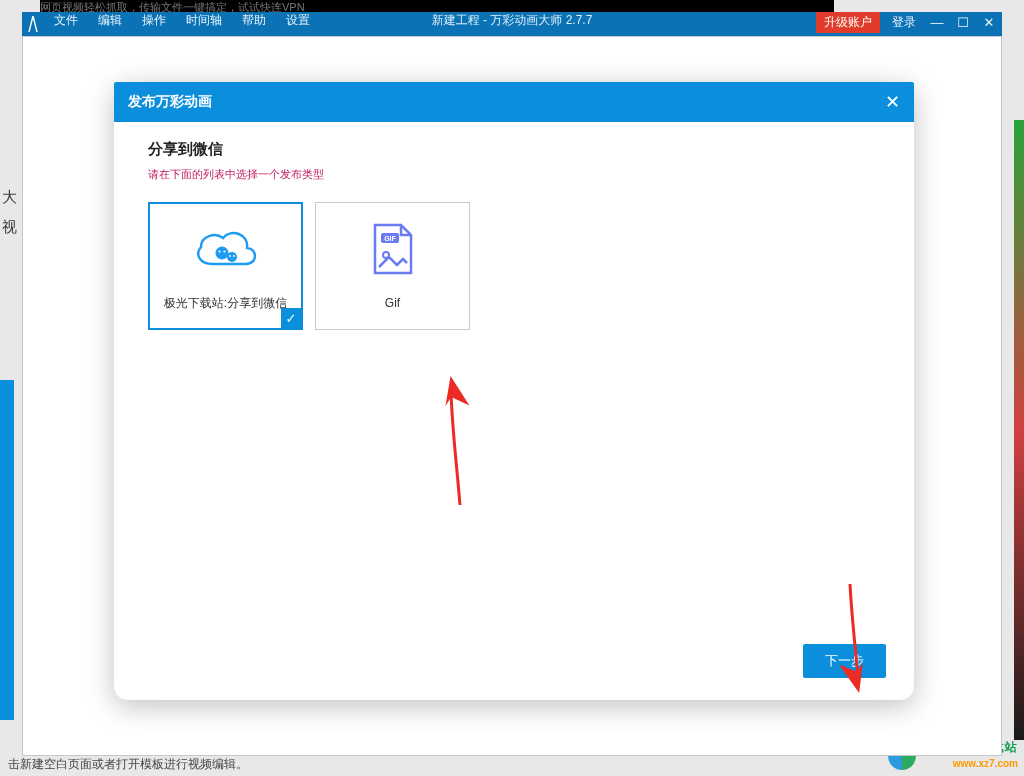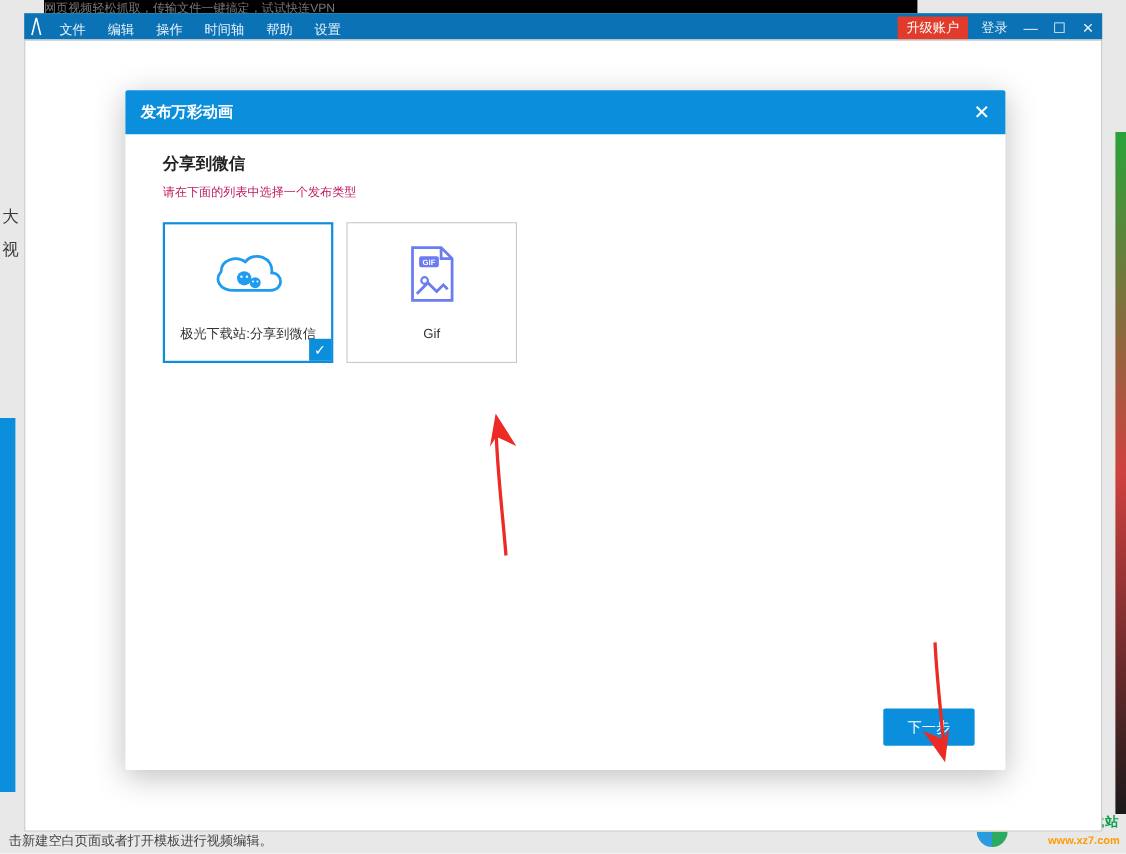--- a/index.html
+++ b/index.html
@@ -7,31 +7,31 @@
   .bg { position: absolute; inset: 0; background: #e8e8e8; }
   .bg-strip-left { position:absolute; left:0; top:380px; width:14px; height:340px; background:#0b8edc; }
   .bg-strip-right { position:absolute; right:0; top:120px; width:10px; height:620px; background:linear-gradient(#2aa33a,#d04040,#1a1a1a); }
   .bg-text { position:absolute; left:2px; top:188px; font-size:15px; color:#3b3b3b; writing-mode:horizontal-tb; }
   .bg-bottom { position:absolute; left:0; bottom:0; right:0; height:24px; color:#444; font-size:12px; padding-left:8px; display:flex; align-items:center; }
   .bg-top-blur { position:absolute; left:40px; top:0; right:190px; height:12px; background:#000000; font-size:11px; color:#777; overflow:hidden; white-space:nowrap;}
   .watermark { position:absolute; right:6px; bottom:6px; font-size:12px; font-weight:bold; }
   .watermark .wm1 { color:#0aa04a; letter-spacing:1px;}
   .watermark .wm2 { color:#ff9a00; font-size:10px; }
   .wm-logo { position:absolute; right:108px; bottom:6px; width:28px; height:28px; border-radius:50%; background:conic-gradient(#ff9a00 0 25%, #0aa04a 25% 50%, #0b8edc 50% 75%, #ffd400 75% 100%); opacity:.85;}
-  .titlebar { position:absolute; left:22px; right:22px; top:12px; height:24px; background:#0b72b5; display:flex; align-items:flex-end; color:#e8f3fb; font-size:12px; }
+  .titlebar { position:absolute; left:22px; right:22px; top:12px; height:24px; background:#0b72b5; display:flex; align-items:flex-start; color:#e8f3fb; font-size:12px; }
   .titlebar .logo { width:22px; height:24px; display:flex; align-items:center; justify-content:center; }
   .titlebar .menu { display:flex; }
   .titlebar .menu span { padding:0 10px; cursor:pointer; }
   .titlebar .title { position:absolute; left:0; right:0; text-align:center; pointer-events:none; font-size:12px; color:#dceefb;}
   .titlebar .right { margin-left:auto; display:flex; align-items:center; gap:0; }
   .upgrade { background:#e13b2b; color:#fff; padding:2px 8px; font-size:12px; margin-right:4px;}
   .login { padding:0 8px; }
   .winbtn { width:26px; text-align:center; font-size:13px; }
   .appbody { position:absolute; left:22px; right:22px; top:36px; bottom:20px; background:#fff; border:1px solid #c7c7c7;}
-  .dialog { position:absolute; left:114px; top:82px; width:800px; height:618px; background:#fff; box-shadow:0 6px 28px rgba(0,0,0,.25); border-radius:2px; display:flex; flex-direction:column; }
+  .dialog { position:absolute; left:114px; top:82px; width:800px; height:618px; background:#fff; box-shadow:0 6px 28px rgba(0,0,0,.25); border-radius:14px; display:flex; flex-direction:column; }
   .dialog-header { height:40px; background:#0b8edc; color:#fff; display:flex; align-items:center; padding:0 14px; font-size:14px; font-weight:bold; border-radius:2px 2px 0 0;}
   .dialog-header .close { margin-left:auto; font-size:18px; cursor:pointer; font-weight:normal;}
   .dialog-body { flex:1; padding:18px 34px 0 34px; position:relative; }
   .section-title { font-size:15px; color:#222; font-weight:bold; margin-bottom:8px;}
   .section-hint { font-size:11px; color:#be185d; margin-bottom:20px;}
   .options { display:flex; gap:12px; }
   .option { width:155px; height:128px; border:1px solid #c9c9c9; display:flex; flex-direction:column; align-items:center; justify-content:center; gap:18px; position:relative; cursor:pointer; background:#fff;}
   .option.selected { border:2px solid #0b8edc; }
   .option .label { font-size:12px; color:#333; }
   .option .check { position:absolute; right:0; bottom:0; width:20px; height:20px; background:#0b8edc; display:flex; align-items:center; justify-content:center; color:#fff; font-size:13px;}
@@ -65,20 +65,21 @@
       </svg>
   </div>
   <div class="menu">
     <span>文件</span>
     <span>编辑</span>
     <span>操作</span>
     <span>时间轴</span>
     <span>帮助</span>
     <span>设置</span>
   </div>
+  <div class="title">新建工程 - 万彩动画大师 2.7.7</div>
   <div class="right">
     <span class="upgrade">升级账户</span>
     <span class="login">登录</span>
     <span class="winbtn">―</span>
     <span class="winbtn">☐</span>
     <span class="winbtn">✕</span>
   </div>
 </div>
 
 <div class="appbody"></div>

